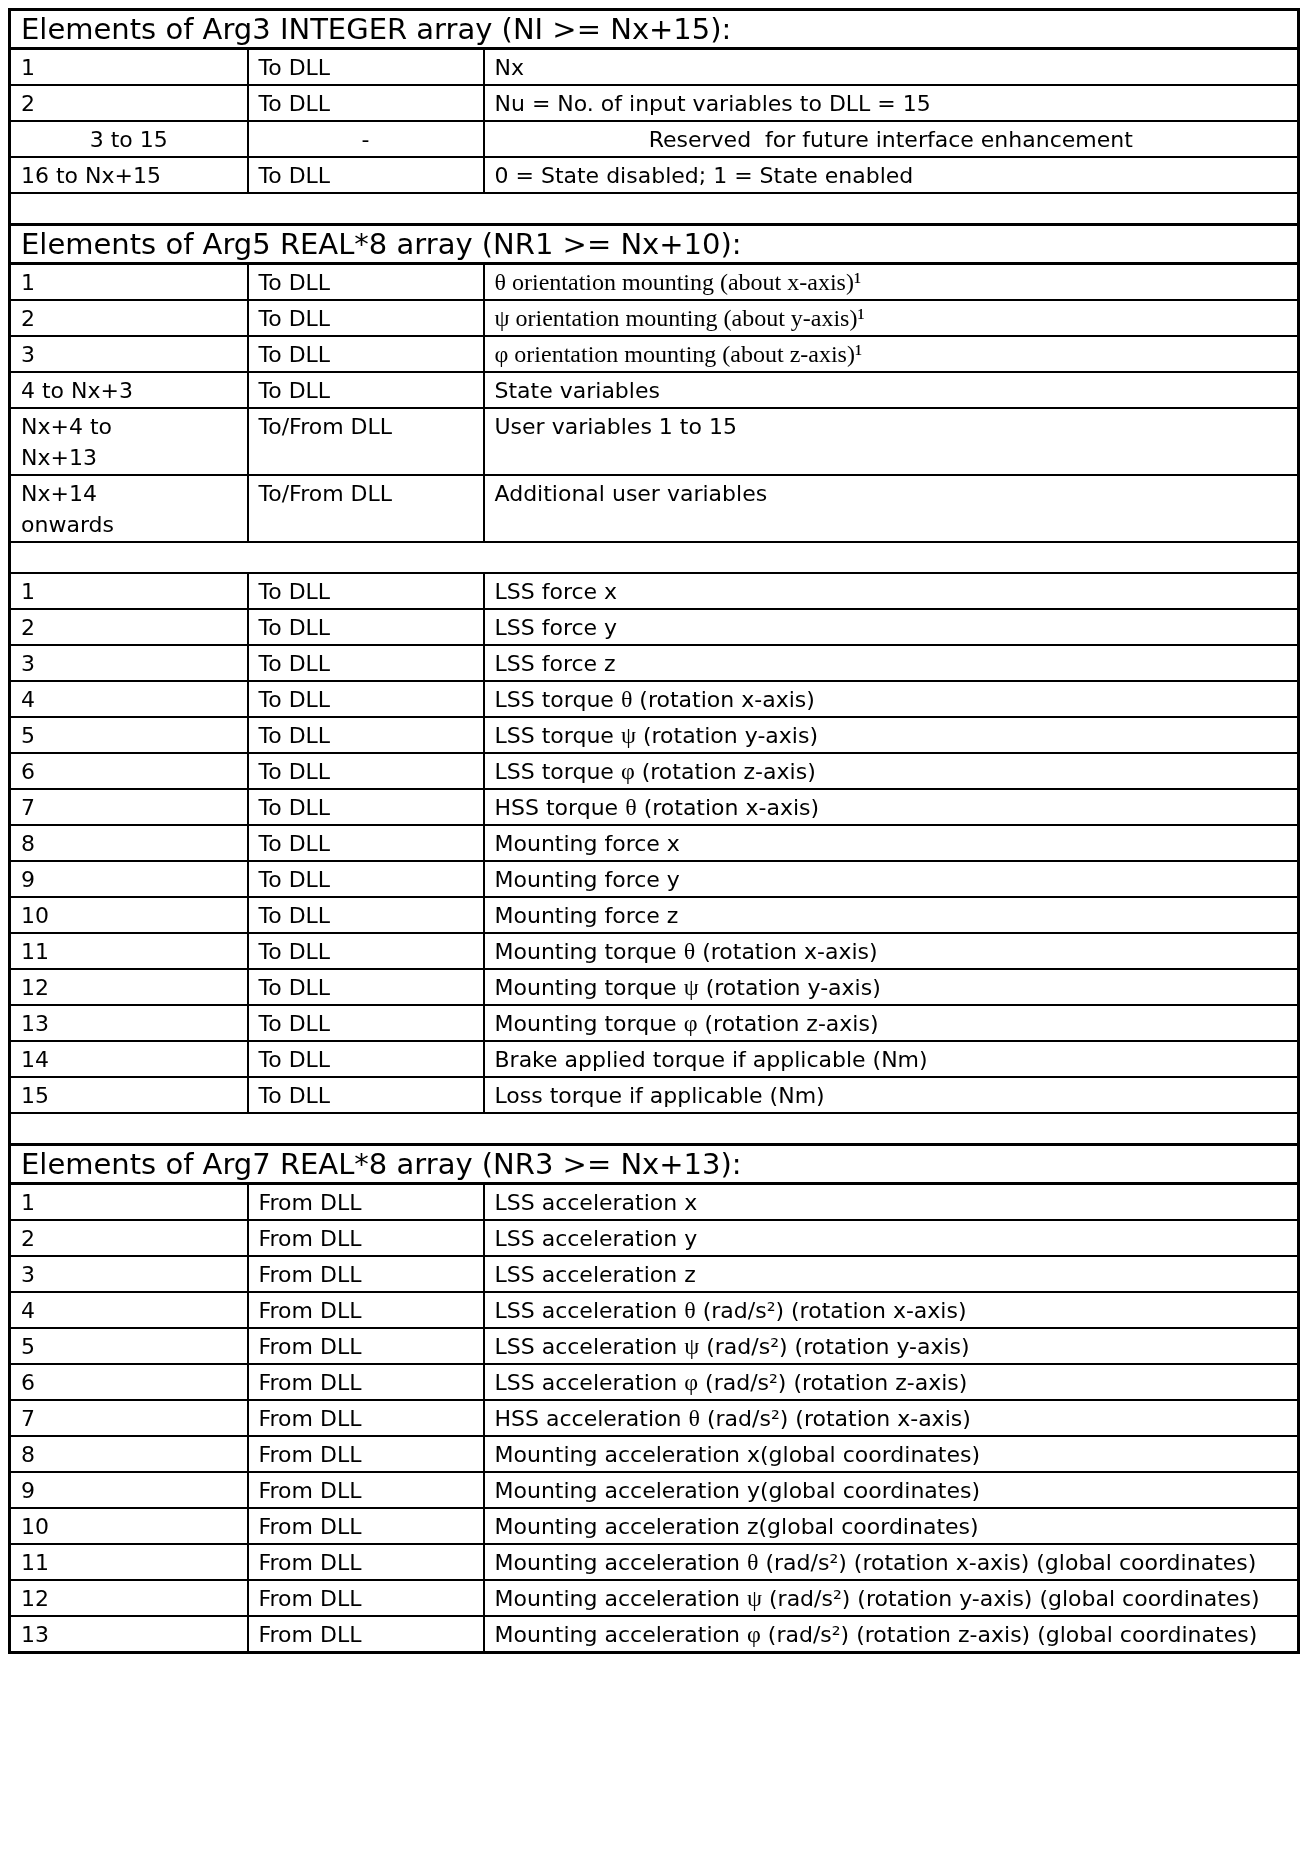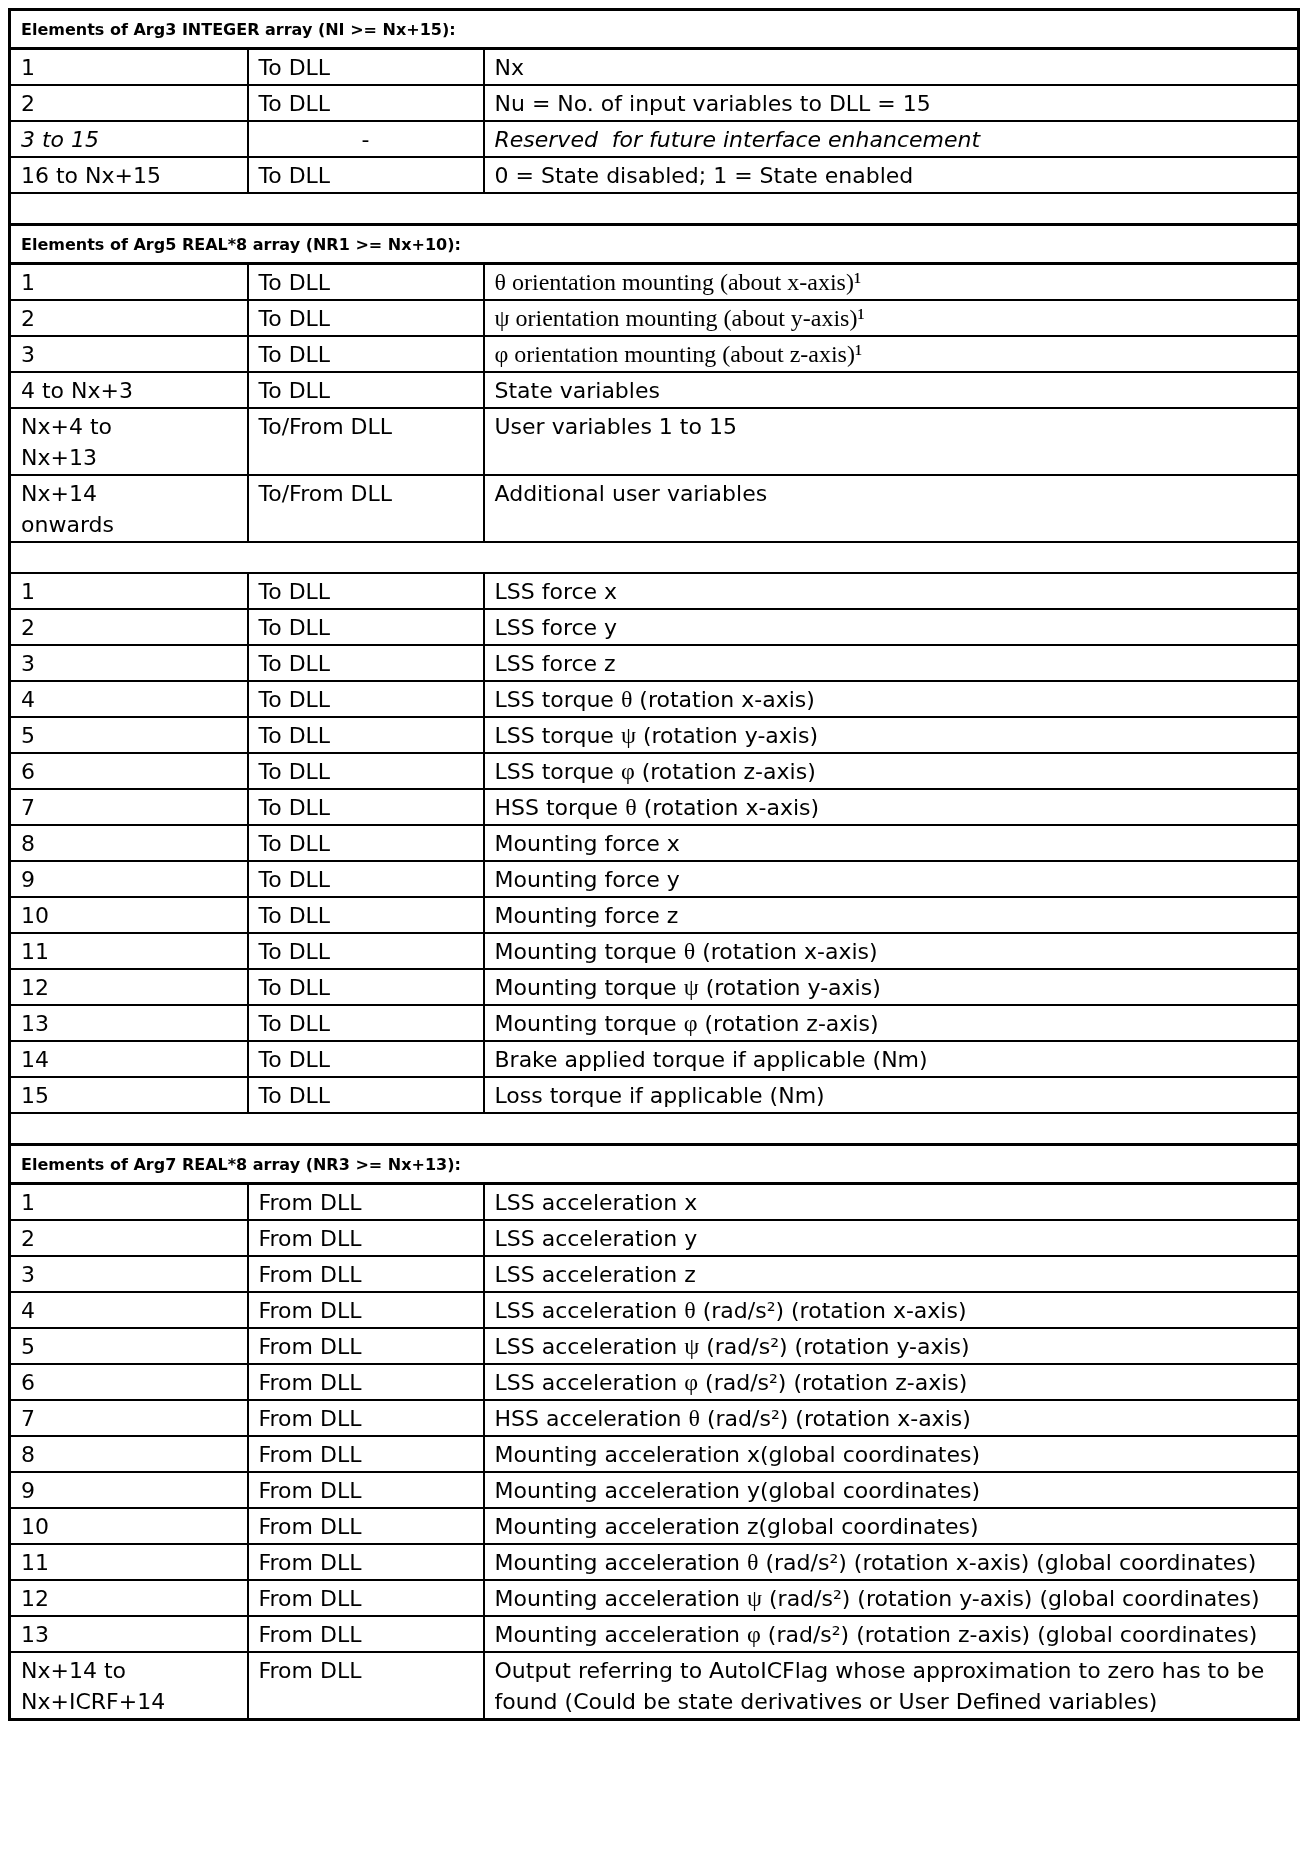--- a/index.html
+++ b/index.html
@@ -29,30 +29,30 @@
     border: 2px solid #000000;
     vertical-align: top;
     padding: 2px 10px 1px 10px;
     font-size: 22px;
     line-height: 31px;
     white-space: pre-wrap;
     word-wrap: break-word;
     text-align: left;
   }
   th.section-title {
-    font-weight: bold;
-    font-size: 16px;
+    font-weight: normal;
+    font-size: 29px;
     border-top-width: 3px;
     border-bottom-width: 3px;
     padding-top: 3px;
     padding-bottom: 2px;
   }
   tr.italic td.col-index,
   tr.italic td.col-desc {
-    font-style: italic;
+    text-align: center;
   }
   td.col-dir.center {
     text-align: center;
   }
   td.col-desc.serif {
     font-family: "Liberation Serif", serif;
     font-size: 24px;
   }
   .greek {
     font-family: "Liberation Serif", serif;
@@ -293,21 +293,15 @@
         <tr>
           <td class="col-index">12</td>
           <td class="col-dir">From DLL</td>
           <td class="col-desc">Mounting acceleration <span class="greek">ψ</span> (rad/s²) (rotation y-axis) (global coordinates)</td>
         </tr>
         <tr>
           <td class="col-index">13</td>
           <td class="col-dir">From DLL</td>
           <td class="col-desc">Mounting acceleration <span class="greek">φ</span> (rad/s²) (rotation z-axis) (global coordinates)</td>
         </tr>
-        <tr>
-          <td class="col-index">Nx+14 to
-Nx+ICRF+14</td>
-          <td class="col-dir">From DLL</td>
-          <td class="col-desc">Output referring to AutoICFlag whose approximation to zero has to be found (Could be state derivatives or User Defined variables)</td>
-        </tr>
       </tbody>
     </table>
 </div>
 
 </body></html>

